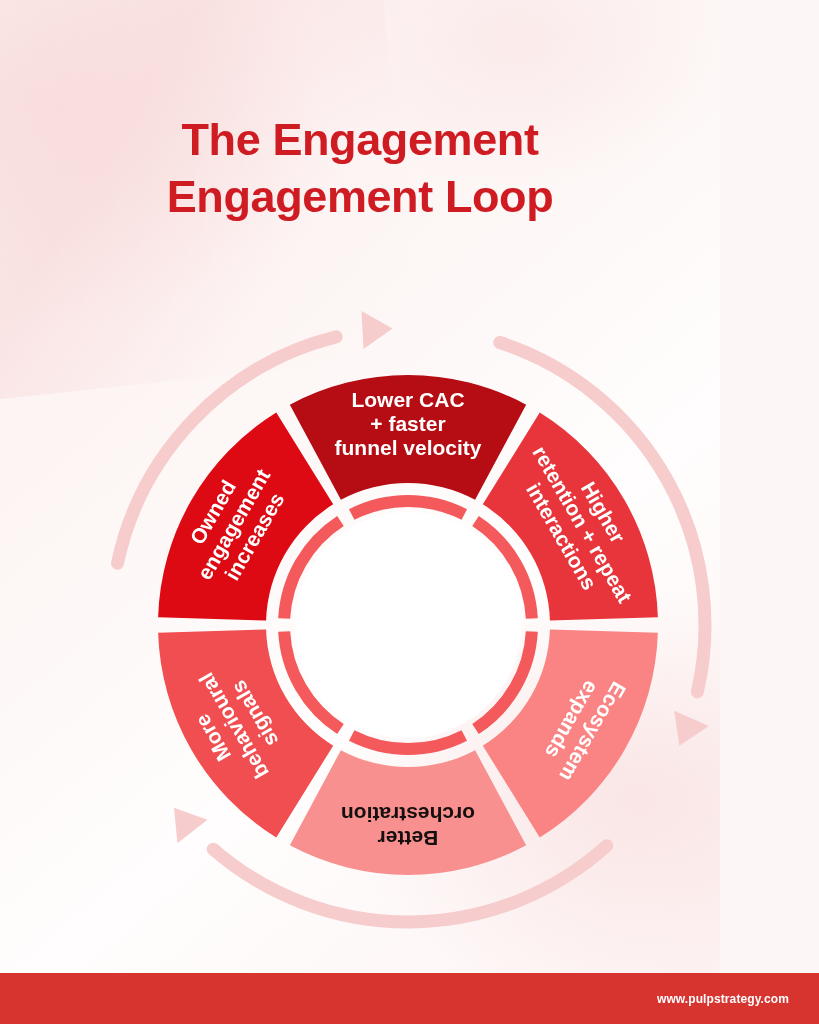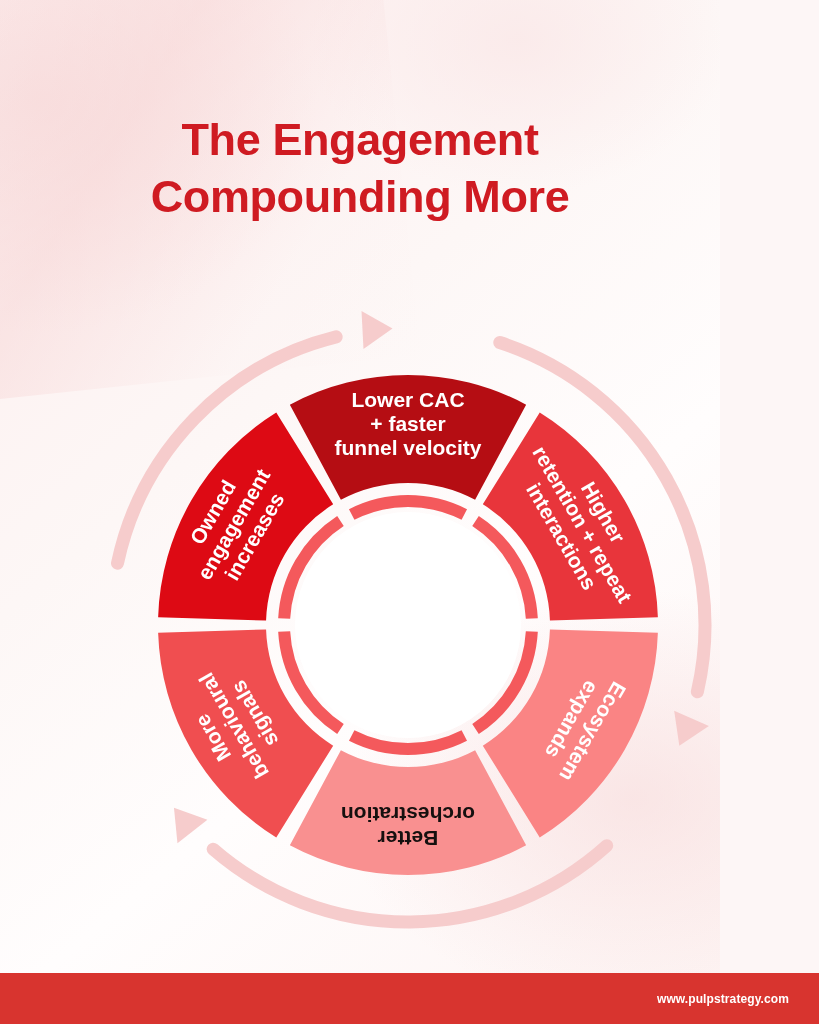--- a/index.html
+++ b/index.html
@@ -63,21 +63,21 @@
   }
 </style>
 </head>
 <body>
 
 <div id="page">
   <div id="wash"></div>
 
   <h1 class="title">
     <span class="line">The Engagement</span>
-    <span class="line">Compounding More</span>
+    <span class="line">Engagement Loop</span>
   </h1>
 
   <svg id="wheel" viewBox="0 0 819 700">
     <g id="arrows-layer">
         <g>
           <path d="M117.49016258205972,315.2502278271255 A297,297 0 0 1 336.1491970068987,88.82216929602907" stroke="#F6CCCC" stroke-width="13" stroke-linecap="round" fill="none"></path>
           <path d="M0,0 L-30,-19 L-30,19 Z" fill="#F6CCCC" transform="translate(392.45622099584574,80.40702817789156) rotate(-3)"></path>
         </g>
         <g>
           <path d="M499.7780473293594,94.5362146603394 A297,297 0 0 1 697.3879092412149,443.8104631401279" stroke="#F6CCCC" stroke-width="13" stroke-linecap="round" fill="none"></path>

